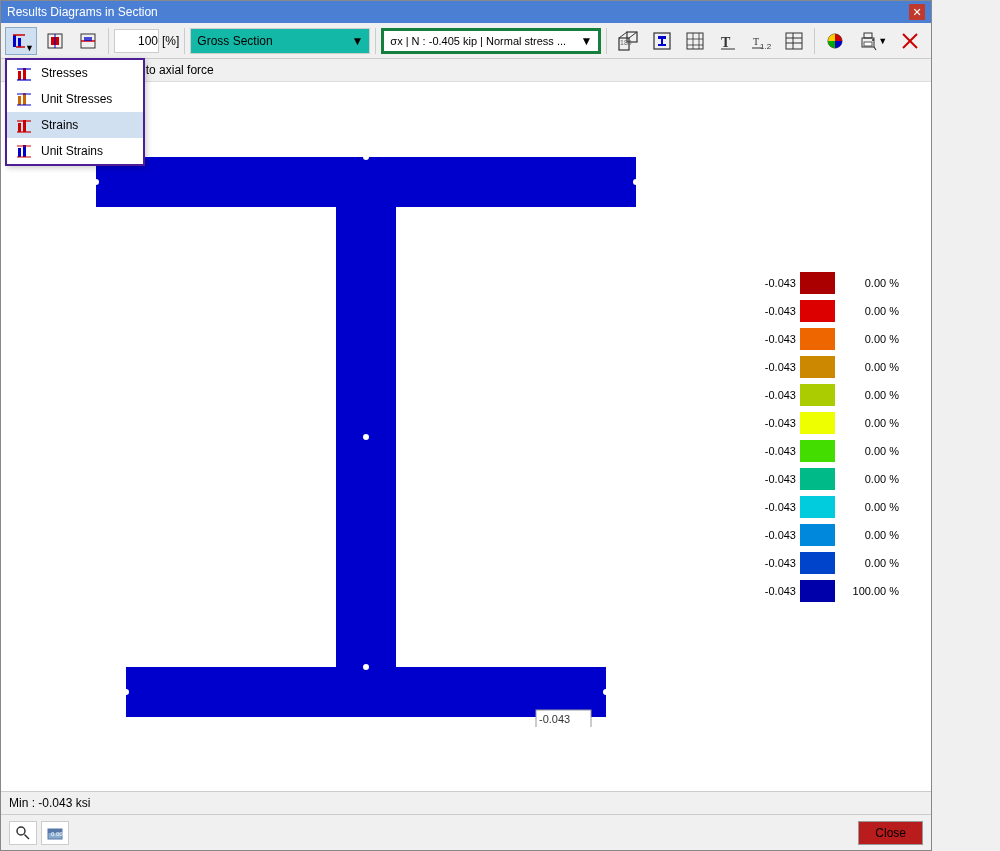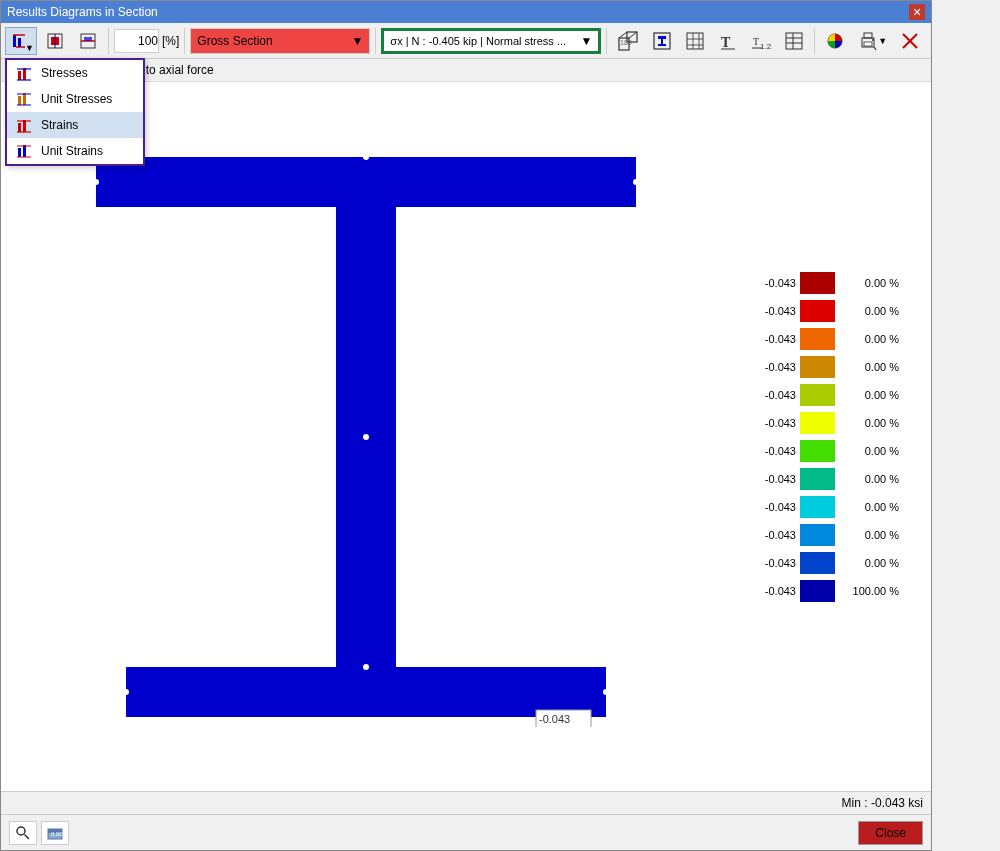--- a/index.html
+++ b/index.html
@@ -68,21 +68,21 @@
       border: 1px solid #ccc;
       padding: 2px 0;
       font-size: 12px;
       text-align: right;
     }
 
     .section-dropdown {
       width: 180px;
       height: 26px;
       border: 1px solid #ccc;
-      background: #ef4444;
+      background: #14b8a6;
       padding: 2px 6px;
       cursor: pointer;
       display: flex;
       align-items: center;
       justify-content: space-between;
       font-size: 12px;
     }
 
     .stress-dropdown {
       width: 220px;
@@ -158,21 +158,20 @@
 
     .status-bar {
       background: #f0f0f0;
       border-top: 1px solid #ccc;
       padding: 4px 8px;
       font-size: 12px;
       display: flex;
       flex-direction: column;
       gap: 2px;
       flex-shrink: 0;
-      text-align: right;
     }
 
     .bottom-bar {
       background: #f0f0f0;
       border-top: 1px solid #ccc;
       height: 36px;
       display: flex;
       align-items: center;
       justify-content: space-between;
       padding: 0 8px;

